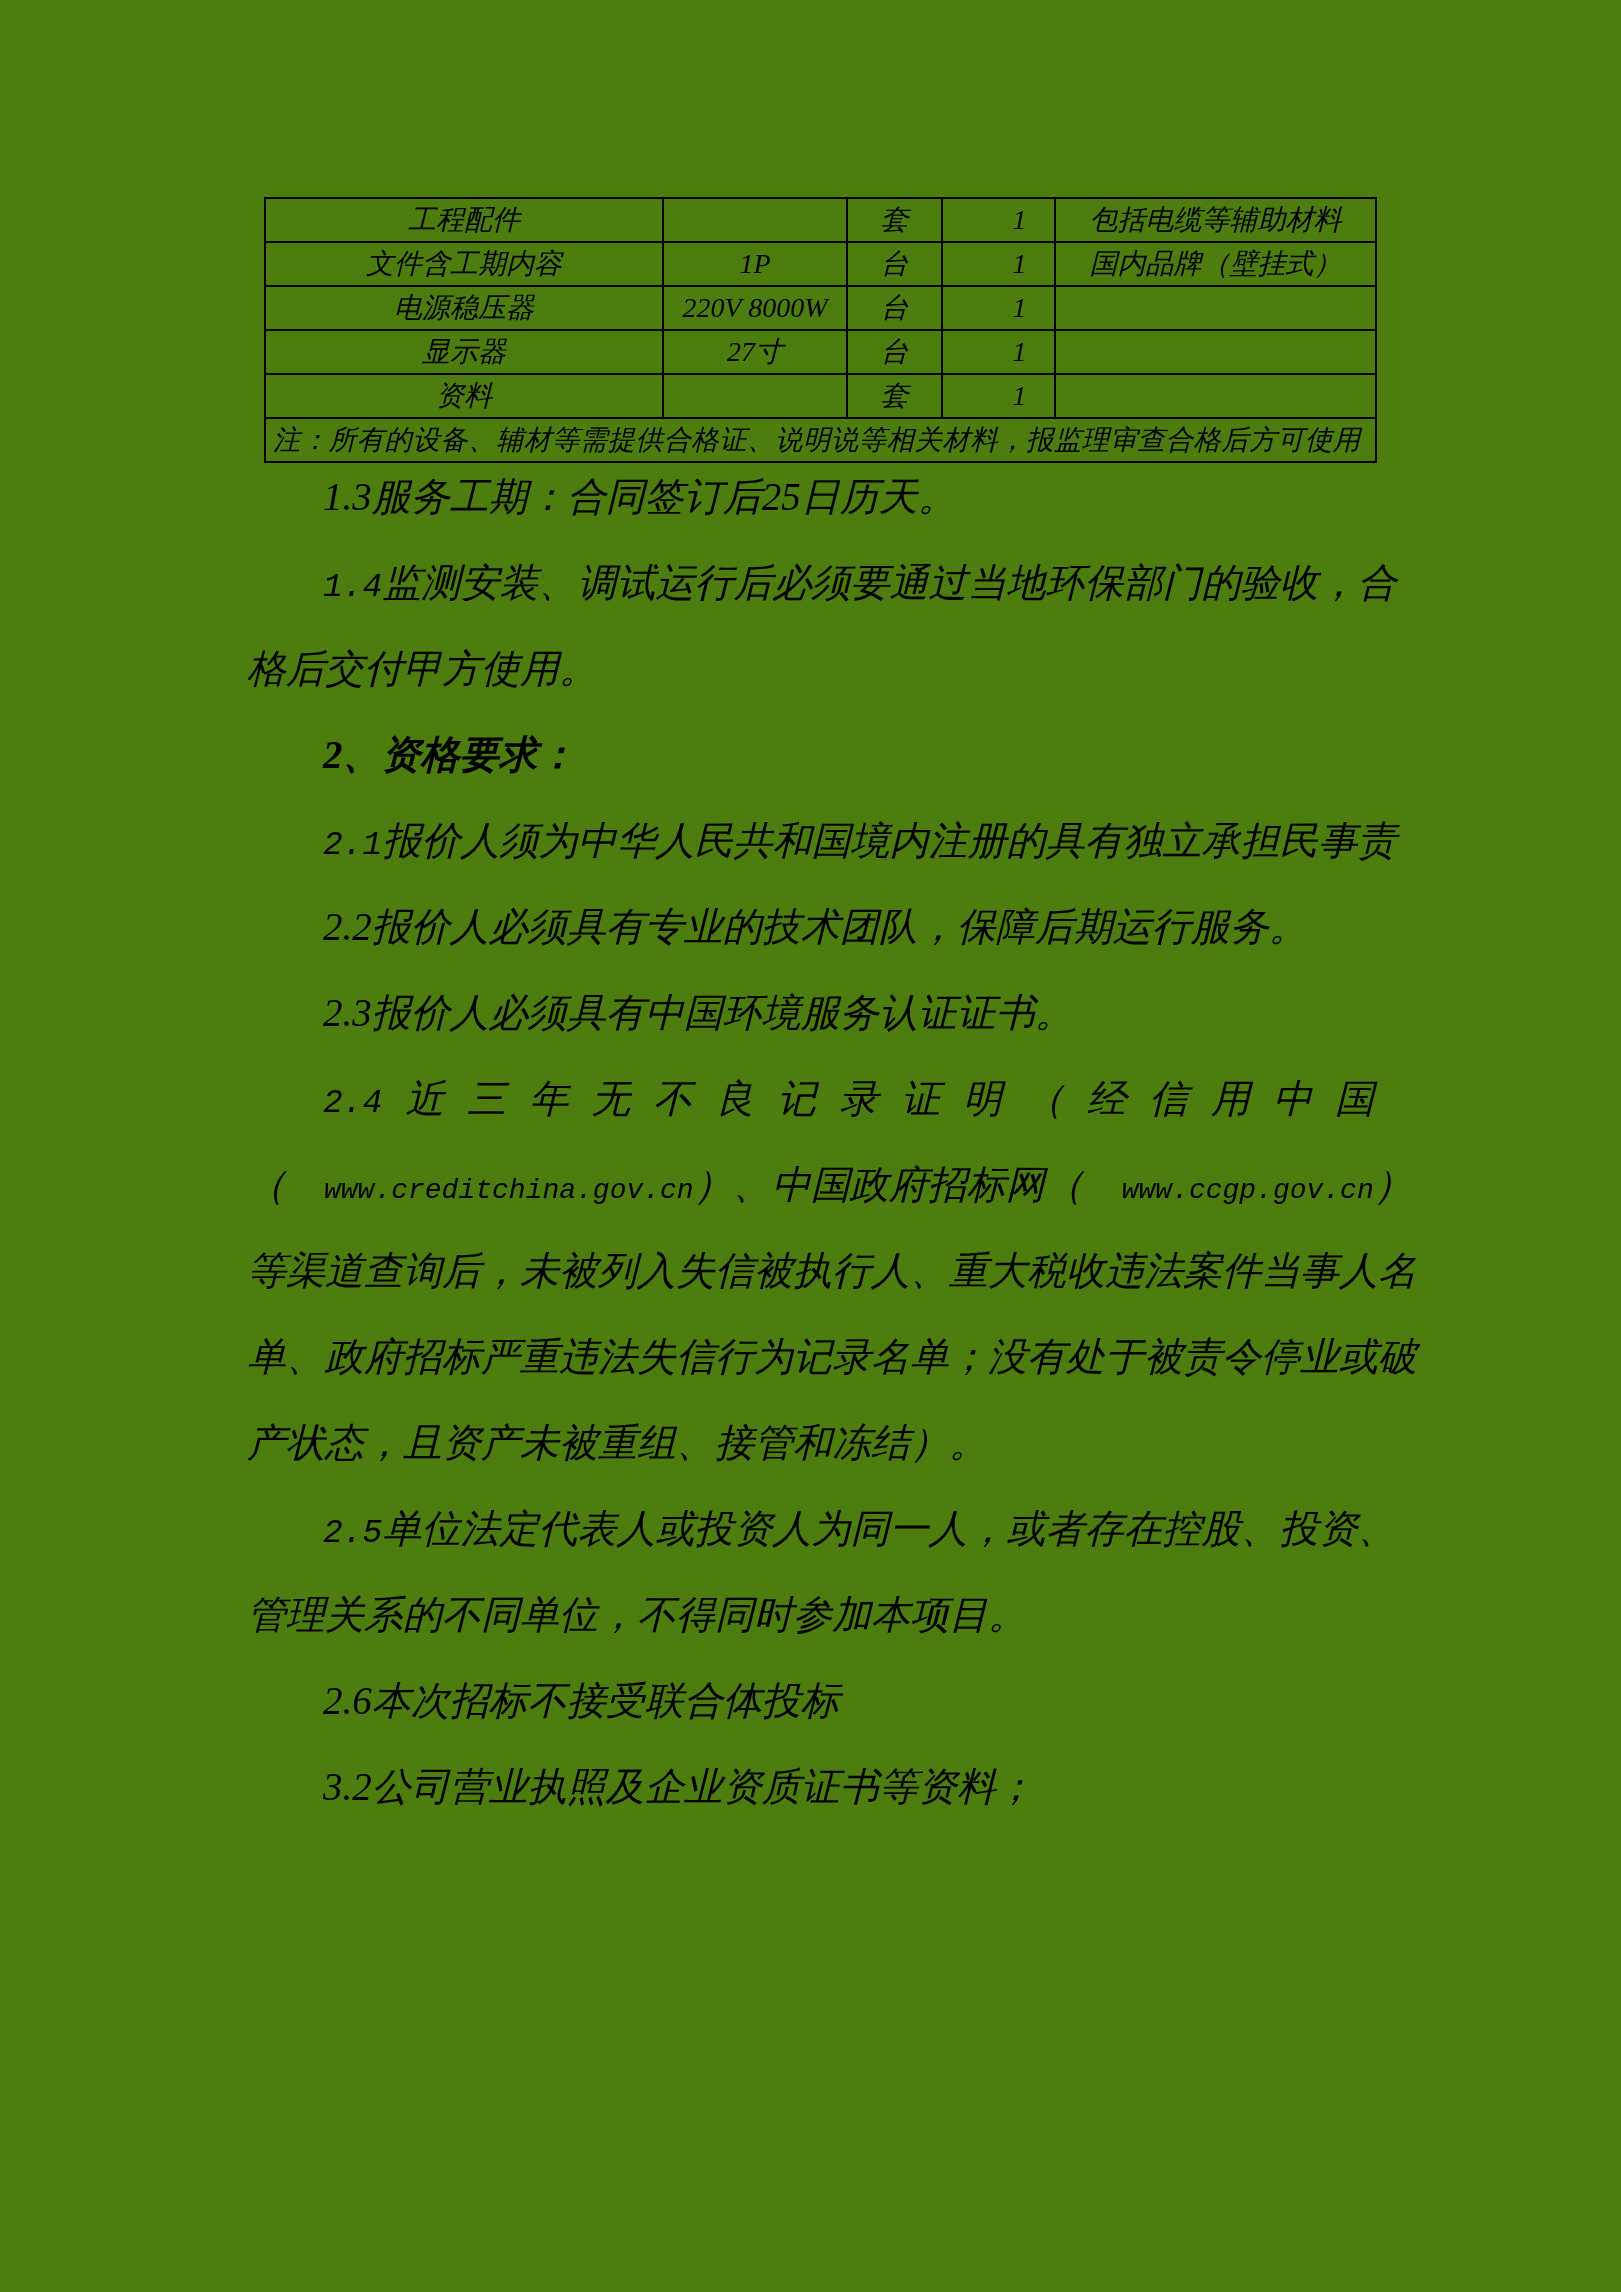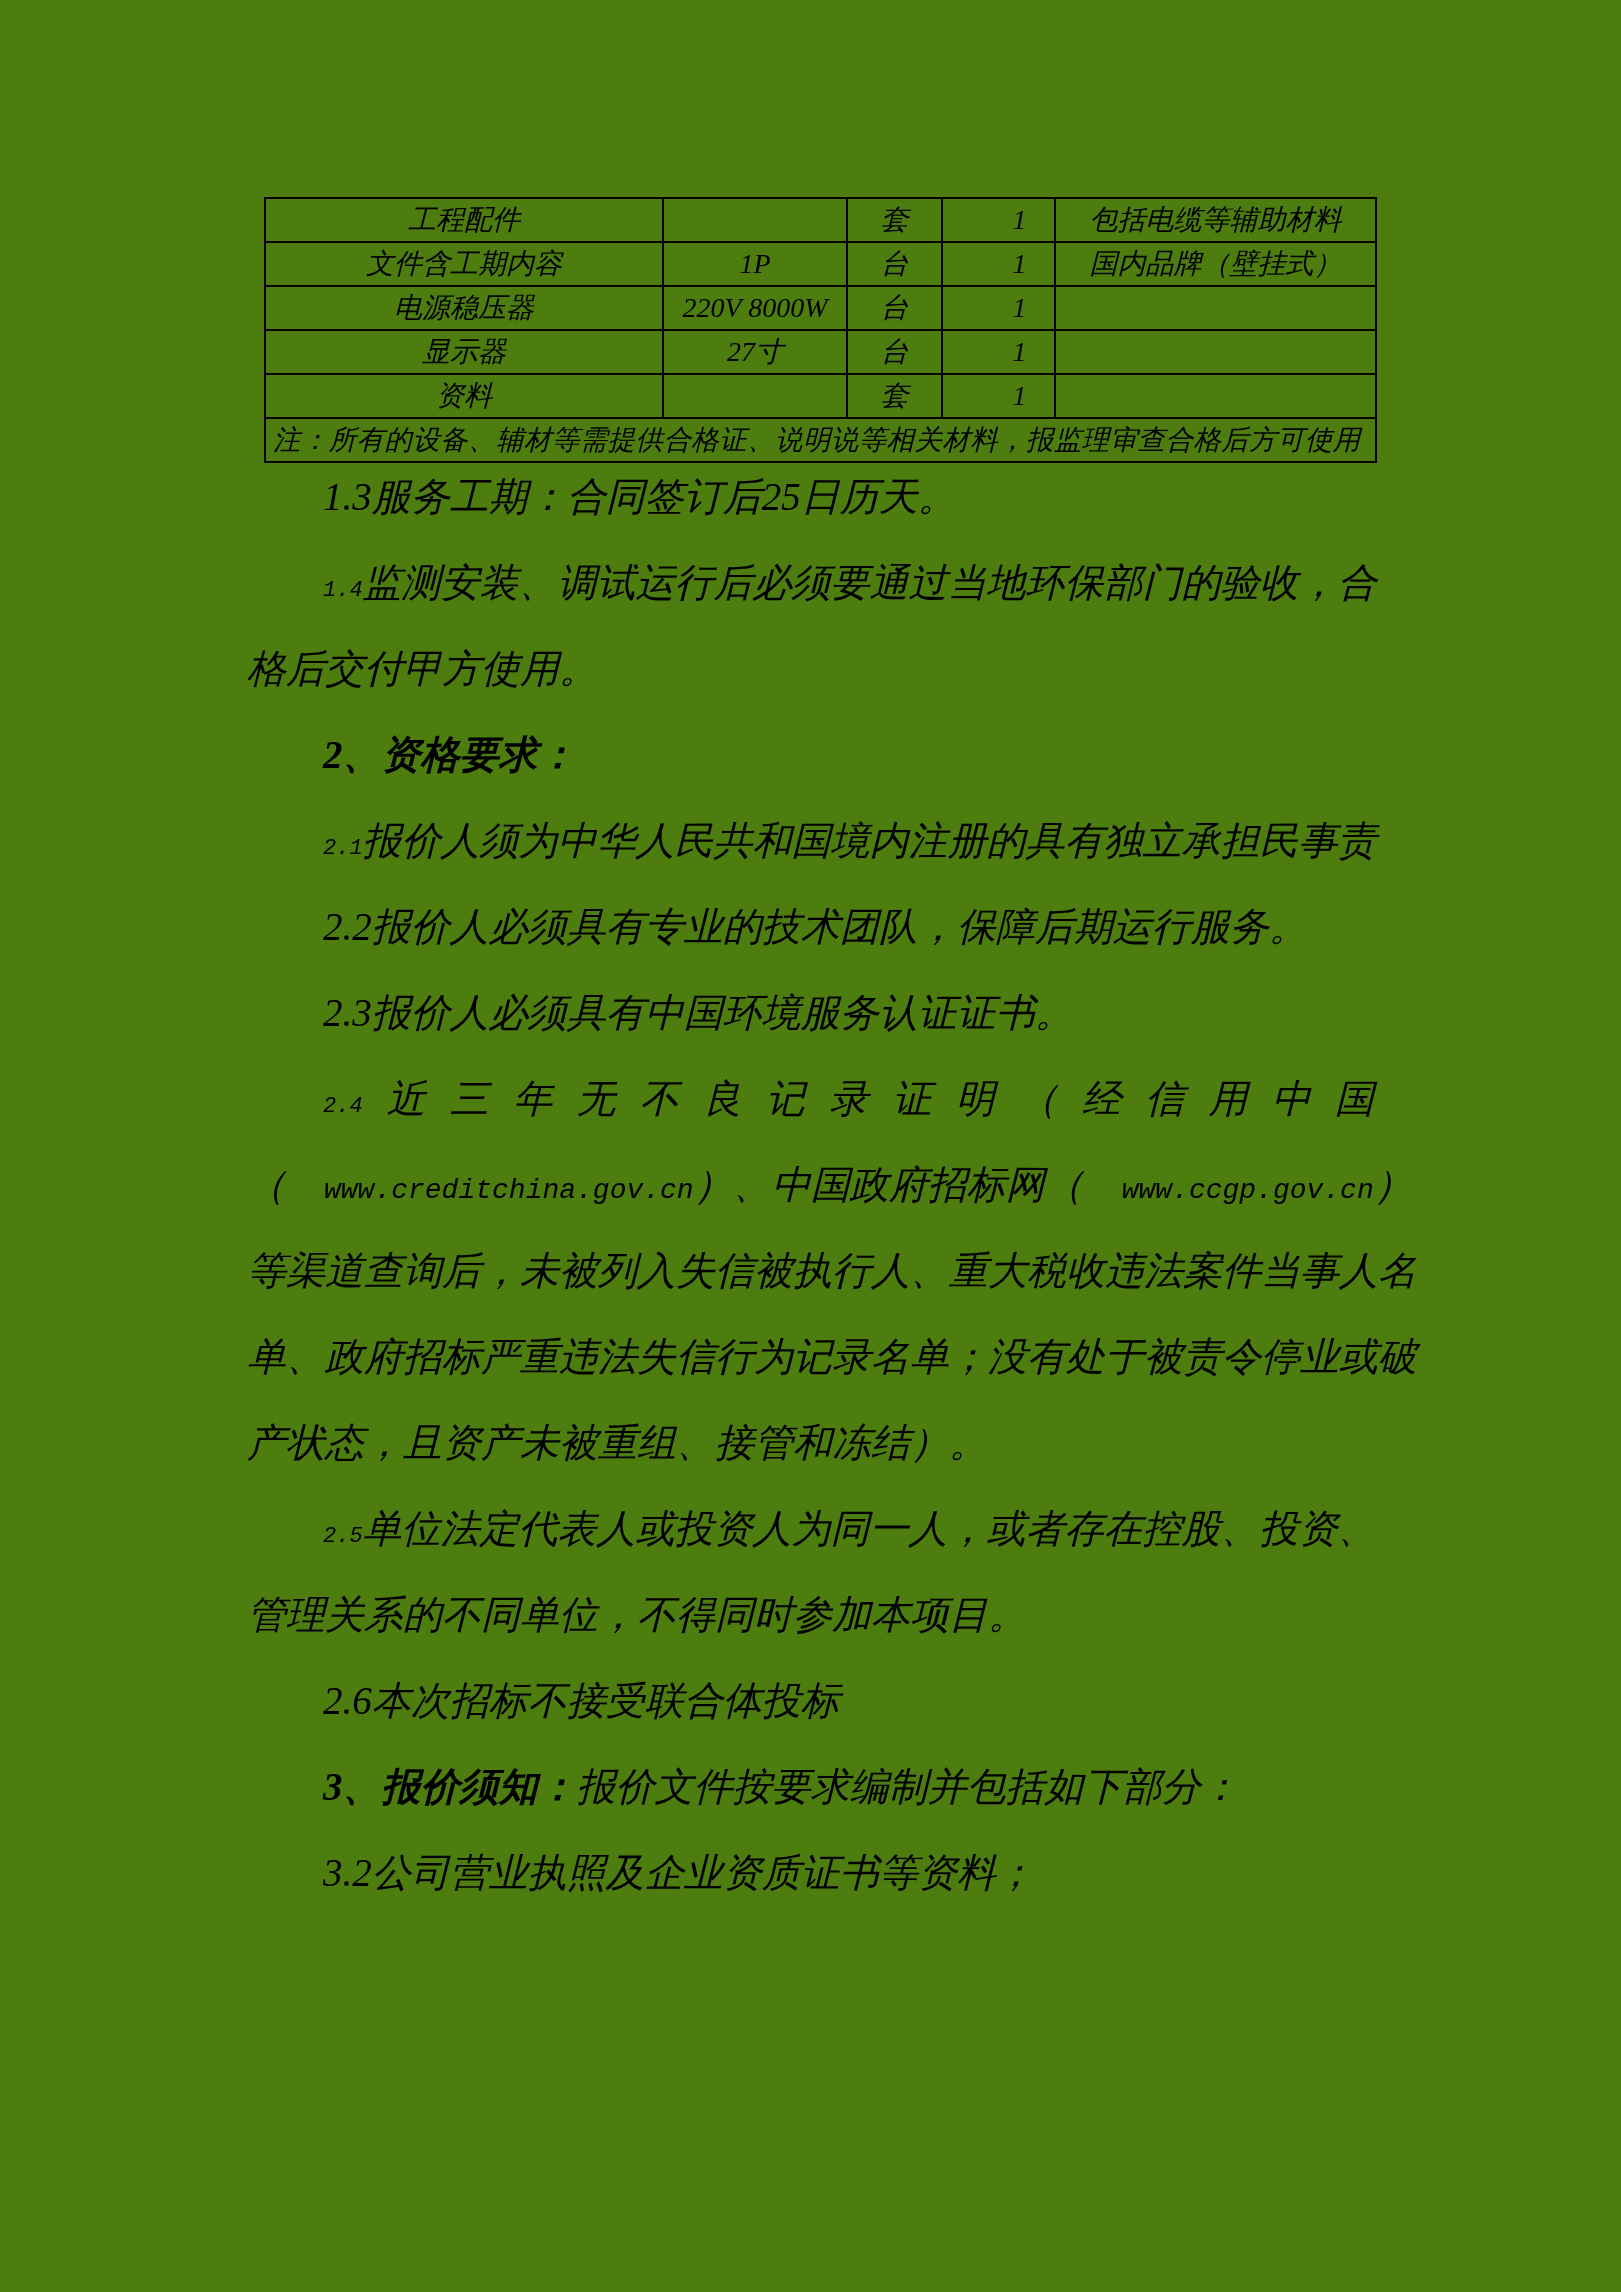--- a/index.html
+++ b/index.html
@@ -50,21 +50,21 @@
   .ind{padding-left:76px;}
   .fill{
     display:flex;
     justify-content:space-between;
     align-items:baseline;
     white-space:normal;
   }
   .fill span{flex:0 0 auto;}
   .lat{
     font-family:"Liberation Mono", monospace;
-    font-size:22px;
+    font-size:33px;
   }
   .url-line .lat{font-size:28px;margin-left:38px;}
 </style>
 </head>
 <body>
 
 <div class="page">
 
   <table class="eq-table">
     <colgroup>
@@ -304,18 +304,17 @@
         <span>在</span>
         <span>控</span>
         <span>股</span>
         <span>、</span>
         <span>投</span>
         <span>资</span>
         <span>、</span>
       </div>
     <div class="line"><span class="t">管理关系的不同单位，不得同时参加本项目。</span></div>
     <div class="line ind"><span class="t">2.6本次招标不接受联合体投标</span></div>
-    <div class="line ind"><b>3、报价须知：</b><span class="t">报价文件按要求编制并包括如下部分：</span></div>
     <div class="line ind"><span class="t">3.2公司营业执照及企业资质证书等资料；</span></div>
   </div>
 
 </div>
 
 
 </body></html>

